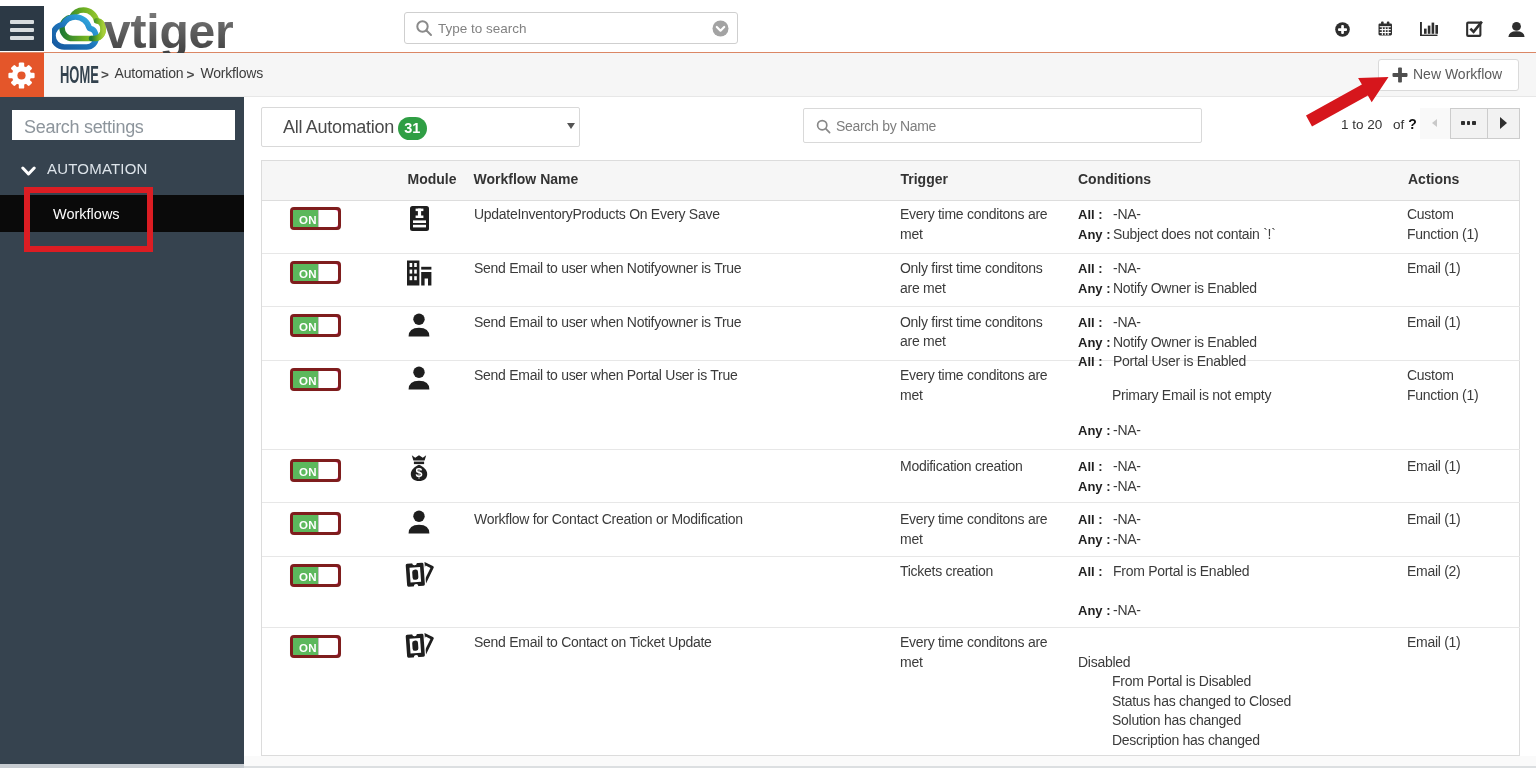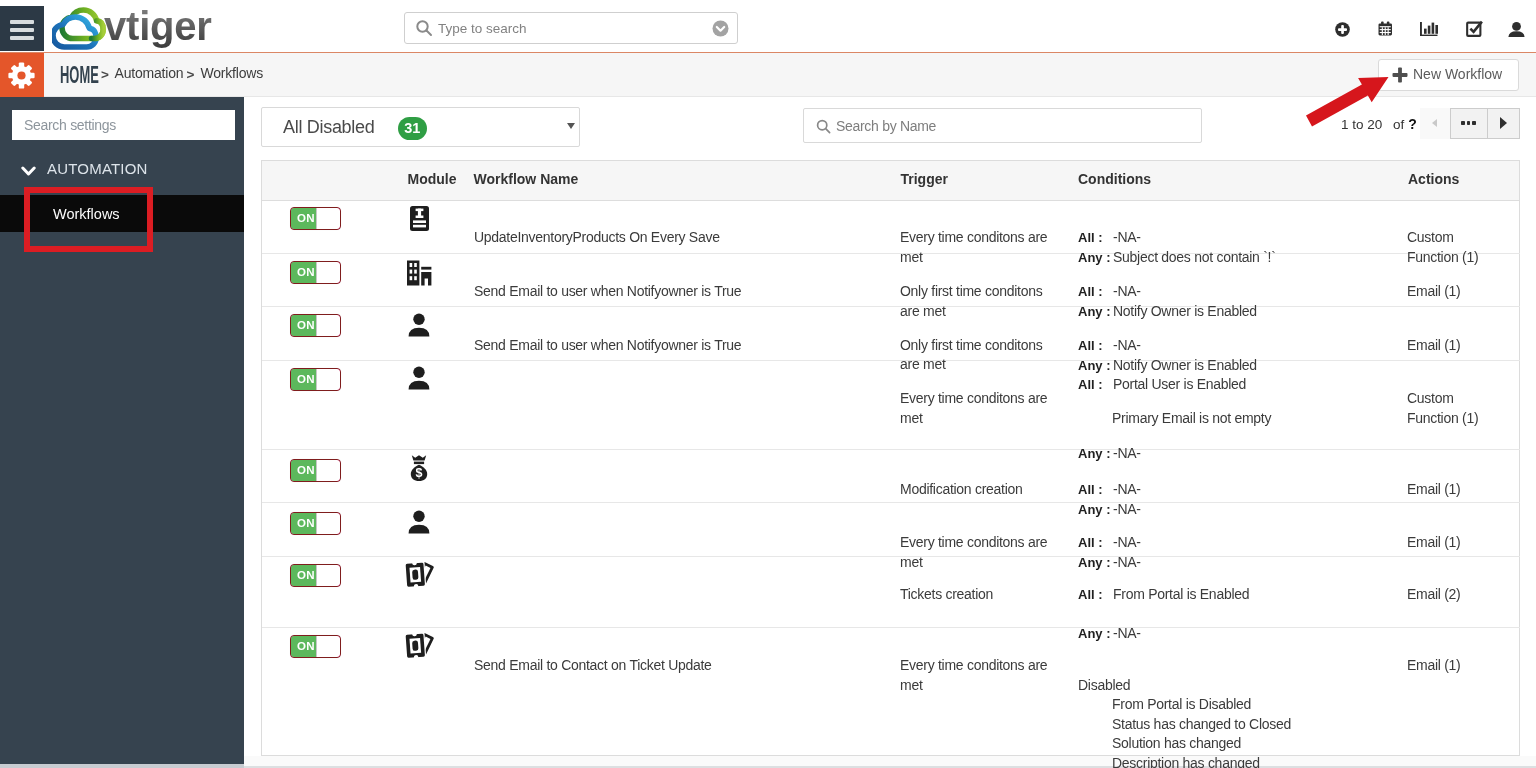--- a/index.html
+++ b/index.html
@@ -1,23 +1,23 @@
 <!DOCTYPE html>
 <html><head>
 <meta charset="utf-8">
 <style>
 *{margin:0;padding:0;box-sizing:border-box;}
 html,body{width:1536px;height:768px;overflow:hidden;background:#fff;}
 body{font-family:"Liberation Sans",sans-serif;}
 #page{position:relative;width:1536px;height:768px;background:#fff;overflow:hidden;}
 .abs{position:absolute;}
-.t{position:absolute;font-size:14px;letter-spacing:-0.28px;line-height:19.5px;color:#3b3b3b;white-space:nowrap;margin-top:23px;}
+.t{position:absolute;font-size:14px;letter-spacing:-0.28px;line-height:19.5px;color:#3b3b3b;white-space:nowrap;}
 .lb{display:inline-block;width:35px;font-weight:bold;color:#1f1f1f;font-size:13px;letter-spacing:0;}
 .hdr{position:absolute;font-size:14px;font-weight:bold;color:#333;white-space:nowrap;}
-.toggle{position:absolute;left:290px;width:51px;height:23px;border:1px solid #7f1d1d;border-radius:4px;background:#ec4899;display:flex;overflow:hidden;box-shadow:0 0 1px rgba(0,0,0,.08);}
+.toggle{position:absolute;left:290px;width:51px;height:23px;border:3px solid #7f1d1d;border-radius:4px;background:#ec4899;display:flex;overflow:hidden;box-shadow:0 0 1px rgba(0,0,0,.08);}
 .tg-on{width:25px;background:#5cb85c;color:#fff;font-size:11.5px;font-weight:bold;line-height:21px;padding-left:6px;letter-spacing:.2px;}
 .tg-knob{flex:1;background:#fff;border-left:1px solid #c6c6c6;border-radius:0 3px 3px 0;}
 .rowline{position:absolute;left:262px;width:1258px;height:1px;background:#e7e7e7;}
 .icon{position:absolute;}
 </style>
 </head>
 <body>
 <div id="page">
 
 <div class="abs" style="left:0;top:0;width:1536px;height:51.5px;background:#fff;"></div>
@@ -40,21 +40,21 @@
           <stop offset="55%" stop-color="#1d71b8"></stop>
           <stop offset="100%" stop-color="#16599f"></stop>
     </linearGradient>
   </defs>
   <g fill="none" stroke-linejoin="round" stroke-linecap="round">
     <path transform="translate(10,-4.2) scale(1.79)" stroke="url(#gg)" stroke-width="3.1" d="M19.35 10.04 C18.67 6.59 15.64 4 12 4 C9.11 4 6.6 5.64 5.35 8.04 C2.34 8.36 0 10.91 0 14 C0 17.31 2.69 20 6 20 L18 20 C20.76 20 23 17.76 23 15 C23 12.36 21.95 10.22 19.35 10.04 Z"></path>
     <path transform="translate(1,2.5) scale(1.875)" stroke="url(#bg)" stroke-width="3" d="M19.35 10.04 C18.67 6.59 15.64 4 12 4 C9.11 4 6.6 5.64 5.35 8.04 C2.34 8.36 0 10.91 0 14 C0 17.31 2.69 20 6 20 L18 20 C20.76 20 23 17.76 23 15 C23 12.36 21.95 10.22 19.35 10.04 Z"></path>
     <path transform="translate(10,-4.2) scale(1.79)" stroke="url(#gg)" stroke-width="3.1" d="M16.5 20 L18 20 C20.76 20 23 17.76 23 15 C23 12.36 21.95 10.22 19.35 10.04"></path>
   </g>
 </svg>
-<div class="abs" style="left:104px;top:4.3px;font-size:40px;font-weight:bold;letter-spacing:-0.2px;background:linear-gradient(#878787,#616161 45%,#3a3a3a);-webkit-background-clip:text;background-clip:text;color:transparent;">vtiger</div>
+<div class="abs" style="left:104px;top:4.3px;font-size:48px;font-weight:bold;letter-spacing:-0.2px;background:linear-gradient(#878787,#616161 45%,#3a3a3a);-webkit-background-clip:text;background-clip:text;color:transparent;">vtiger</div>
 
 <div class="abs" style="left:404px;top:12px;width:334px;height:32px;border:1px solid #cfcfcf;border-radius:3px;background:#fff;"></div>
 <svg class="abs" style="left:415px;top:19px;" width="18" height="18" viewBox="0 0 18 18">
   <circle cx="7.5" cy="7.5" r="5.2" fill="none" stroke="#8a8a8a" stroke-width="2"></circle>
   <line x1="11.5" y1="11.5" x2="16" y2="16" stroke="#8a8a8a" stroke-width="2" stroke-linecap="round"></line>
 </svg>
 <div class="abs" style="left:438px;top:20.5px;font-size:13.5px;color:#828282;">Type to search</div>
 <svg class="abs" style="left:712px;top:20px;" width="17" height="17" viewBox="0 0 17 17">
   <circle cx="8.5" cy="8.5" r="8" fill="#a3a3a3"></circle>
   <path d="M4.8 7 L8.5 10.7 L12.2 7" fill="none" stroke="#fff" stroke-width="2.2" stroke-linecap="round" stroke-linejoin="round"></path>
@@ -123,34 +123,34 @@
 
 <div class="abs" style="left:1378px;top:58.5px;width:141px;height:32.5px;border:1px solid #dadada;border-radius:3px;background:#fff;"></div>
 <svg class="abs" style="left:1392px;top:67px;" width="16" height="16" viewBox="0 0 16 16">
   <rect x="6.1" y="0.5" width="3.8" height="15" rx="0.8" fill="#4f4f4f"></rect>
   <rect x="0.5" y="6.1" width="15" height="3.8" rx="0.8" fill="#4f4f4f"></rect>
 </svg>
 <div class="abs" style="left:1413px;top:66px;font-size:14px;color:#5c5c5c;">New Workflow</div>
 
 <div class="abs" style="left:0;top:97px;width:244px;height:667px;background:#36434f;"></div>
 <div class="abs" style="left:12px;top:110px;width:223px;height:30px;background:#fff;"></div>
-<div class="abs" style="left:24px;top:116.5px;font-size:14px;letter-spacing:-0.3px;color:#8d959c;text-align:right;">Search settings</div>
+<div class="abs" style="left:24px;top:116.5px;font-size:18px;letter-spacing:-0.3px;color:#8d959c;text-align:right;">Search settings</div>
 <svg class="abs" style="left:20.5px;top:165.5px;" width="15" height="11" viewBox="0 0 15 11">
   <path d="M1.8 2 L7.5 8 L13.2 2" fill="none" stroke="#fff" stroke-width="3" stroke-linecap="round" stroke-linejoin="round"></path>
 </svg>
 <div class="abs" style="left:47px;top:159.5px;font-size:15px;color:#dde4ea;letter-spacing:0.2px;">AUTOMATION</div>
 <div class="abs" style="left:0;top:195px;width:244px;height:36.5px;background:#0a0a0a;"></div>
 <div class="abs" style="left:53px;top:205.5px;font-size:14.5px;color:#fdfdfd;">Workflows</div>
 
 <div class="abs" style="left:0;top:764px;width:244px;height:4px;background:#c7ccd1;"></div>
 <div class="abs" style="left:244px;top:755.5px;width:1292px;height:12.5px;background:#fafafa;"></div>
 <div class="abs" style="left:244px;top:766px;width:1292px;height:2px;background:#dcdfe1;"></div>
 
 <div class="abs" style="left:261px;top:107px;width:319px;height:40px;border:1px solid #d9d9d9;border-radius:2px;background:#fff;"></div>
-<div class="abs" style="left:283px;top:117px;font-size:18px;letter-spacing:-0.3px;color:#4a4a4a;">All Disabled</div>
+<div class="abs" style="left:283px;top:117px;font-size:18px;letter-spacing:-0.3px;color:#4a4a4a;">All Automation</div>
 <div class="abs" style="left:397.5px;top:116.5px;width:29.5px;height:23px;border-radius:11.5px;background:#2f9e44;color:#fff;font-size:14.5px;font-weight:bold;text-align:center;line-height:23px;">31</div>
 <div class="abs" style="left:567px;top:122.5px;width:0;height:0;border-left:4.5px solid transparent;border-right:4.5px solid transparent;border-top:6.5px solid #555;"></div>
 
 <div class="abs" style="left:803px;top:108px;width:399px;height:35px;border:1px solid #d9d9d9;border-radius:2px;background:#fff;"></div>
 <svg class="abs" style="left:816px;top:119px;" width="15" height="15" viewBox="0 0 15 15">
   <circle cx="6.2" cy="6.2" r="4.6" fill="none" stroke="#888" stroke-width="1.7"></circle>
   <line x1="9.7" y1="9.7" x2="13.6" y2="13.6" stroke="#888" stroke-width="1.7" stroke-linecap="round"></line>
 </svg>
 <div class="abs" style="left:836px;top:117.5px;font-size:14px;letter-spacing:-0.3px;color:#7e7e7e;">Search by Name</div>
 
@@ -299,31 +299,33 @@
 <div class="t" style="left:1078px;top:259px;"><span class="lb">All :</span>-NA-</div>
 <div class="t" style="left:1078px;top:279px;"><span class="lb">Any :</span>Notify Owner is Enabled</div>
 <div class="t" style="left:1407px;top:259px;">Email (1)</div>
 
 <div class="t" style="left:474px;top:312.5px;">Send Email to user when Notifyowner is True</div>
 <div class="t" style="left:900px;top:312.5px;">Only first time conditons<br>are met</div>
 <div class="t" style="left:1078px;top:312.5px;"><span class="lb">All :</span>-NA-</div>
 <div class="t" style="left:1078px;top:332.5px;"><span class="lb">Any :</span>Notify Owner is Enabled</div>
 <div class="t" style="left:1407px;top:312.5px;">Email (1)</div>
 
+<div class="t" style="left:474px;top:366px;">Send Email to user when Portal User is True</div>
 <div class="t" style="left:900px;top:366px;">Every time conditons are<br>met</div>
 <div class="t" style="left:1078px;top:352px;"><span class="lb">All :</span>Portal User is Enabled</div>
 <div class="t" style="left:1112px;top:385.5px;">Primary Email is not empty</div>
 <div class="t" style="left:1078px;top:421px;"><span class="lb">Any :</span>-NA-</div>
 <div class="t" style="left:1407px;top:366px;">Custom<br>Function (1)</div>
 
 <div class="t" style="left:900px;top:457px;">Modification creation</div>
 <div class="t" style="left:1078px;top:457px;"><span class="lb">All :</span>-NA-</div>
 <div class="t" style="left:1078px;top:476.5px;"><span class="lb">Any :</span>-NA-</div>
 <div class="t" style="left:1407px;top:457px;">Email (1)</div>
 
+<div class="t" style="left:474px;top:510px;">Workflow for Contact Creation or Modification</div>
 <div class="t" style="left:900px;top:510px;">Every time conditons are<br>met</div>
 <div class="t" style="left:1078px;top:510px;"><span class="lb">All :</span>-NA-</div>
 <div class="t" style="left:1078px;top:529.5px;"><span class="lb">Any :</span>-NA-</div>
 <div class="t" style="left:1407px;top:510px;">Email (1)</div>
 
 <div class="t" style="left:900px;top:562px;">Tickets creation</div>
 <div class="t" style="left:1078px;top:562px;"><span class="lb">All :</span>From Portal is Enabled</div>
 <div class="t" style="left:1078px;top:600.5px;"><span class="lb">Any :</span>-NA-</div>
 <div class="t" style="left:1407px;top:562px;">Email (2)</div>
 

